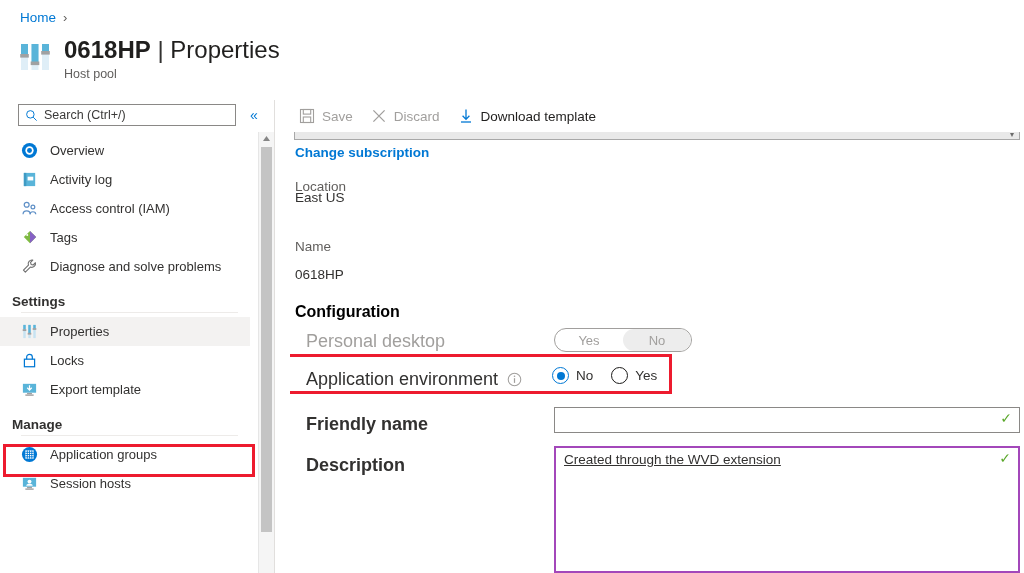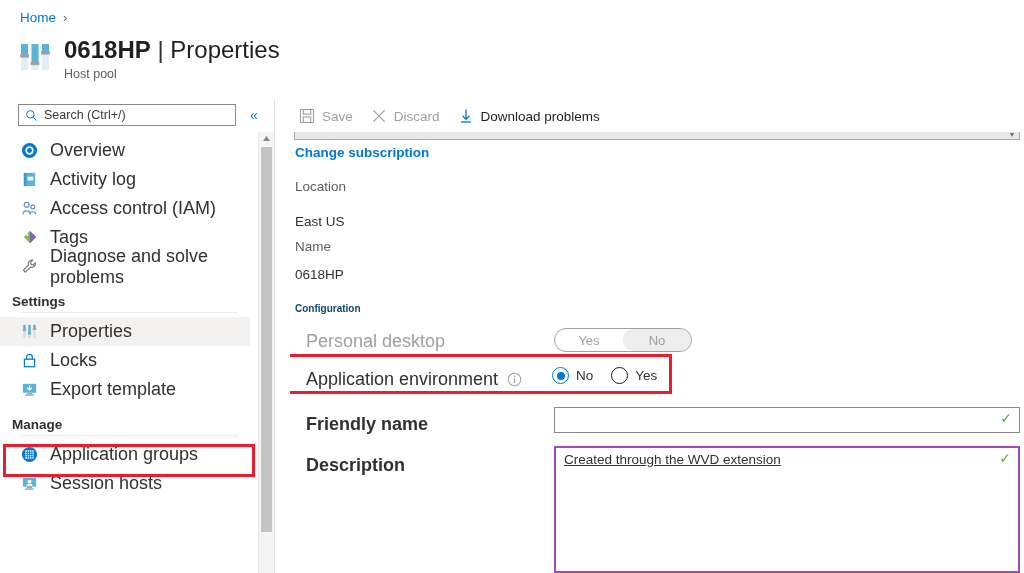--- a/index.html
+++ b/index.html
@@ -51,21 +51,21 @@
   .search-box .ph { font-size: 12.5px; color: #3b3a39; }
   .collapse-btn {
     margin-left: 14px; color: #0078d4; font-size: 14px;
     cursor: pointer; user-select: none;
   }
 
   .navlist { position: absolute; left: 0; top: 36px; width: 250px; }
   .nav-item {
     display: flex; align-items: center; gap: 12px;
     height: 29px; padding-left: 21px; box-sizing: border-box;
-    font-size: 18px; color: #323130; cursor: pointer;
+    font-size: 13px; color: #323130; cursor: pointer;
     position: relative;
   }
   .nav-item .nav-ico { width: 17px; height: 17px; flex: none; display:block; }
   .nav-item.selected { background: #f3f2f1; }
   .nav-group {
     font-size: 13.5px; font-weight: bold; color: #323130;
     padding-left: 12px; margin-top: 13px; margin-bottom: 3px;
   }
   .nav-rule { margin: 2px 12px 4px 21px; height: 1px; background: #edebe9; }
 
@@ -136,21 +136,21 @@
   .fld-label {
     position: absolute; left: 5px;
     font-size: 13.5px; color: #605e5c;
   }
   .fld-value {
     position: absolute; left: 5px;
     font-size: 13.5px; color: #323130;
   }
   .sec-head {
     position: absolute; left: 5px;
-    font-size: 10px; font-weight: bold; color: #0c4a6e;
+    font-size: 16px; font-weight: bold; color: #000000;
   }
 
   .row-label {
     position: absolute; left: 16px;
     font-size: 18px; color: #323130;
     display: flex; align-items: center; gap: 9px; text-align: right;
   }
   .row-label.dim { color: #a19f9d; }
   .row-label.strong { font-weight: bold; }
 
@@ -392,34 +392,34 @@
       <svg width="16" height="16" viewBox="0 0 16 16">
         <path d="M2.4 2.4 L13.6 13.6 M13.6 2.4 L2.4 13.6" stroke="#a19f9d" stroke-width="1.3"></path>
       </svg>
       <span>Discard</span>
     </div>
     <div class="cmd enabled">
       <svg width="16" height="16" viewBox="0 0 16 16">
         <path d="M8 1.6 V11 M4.6 7.8 L8 11.4 L11.4 7.8" stroke="#0078d4" stroke-width="1.3" fill="none"></path>
         <line x1="3" y1="14" x2="13" y2="14" stroke="#0078d4" stroke-width="1.3"></line>
       </svg>
-      <span>Download problems</span>
+      <span>Download template</span>
     </div>
   </div>
 
   <div class="content">
 
     <div class="topfield">
       <span class="caret">▾</span>
     </div>
 
     <div class="link-change">Change subscription</div>
 
     <div class="fld-label" style="top:47px;">Location</div>
-    <div class="fld-value" style="top:82px;">East US</div>
+    <div class="fld-value" style="top:58px;">East US</div>
 
     <div class="fld-label" style="top:107px;">Name</div>
     <div class="fld-value" style="top:135px;">0618HP</div>
 
     <div class="sec-head" style="top:171px;">Configuration</div>
 
     <div class="row-label dim" style="top:199px;">Personal desktop</div>
 
     <div class="pill">
       <div class="half">Yes</div>

